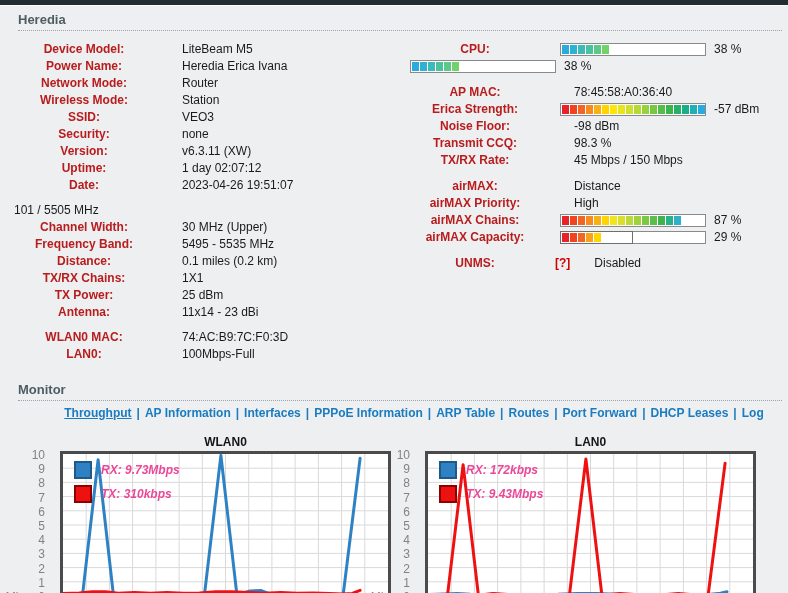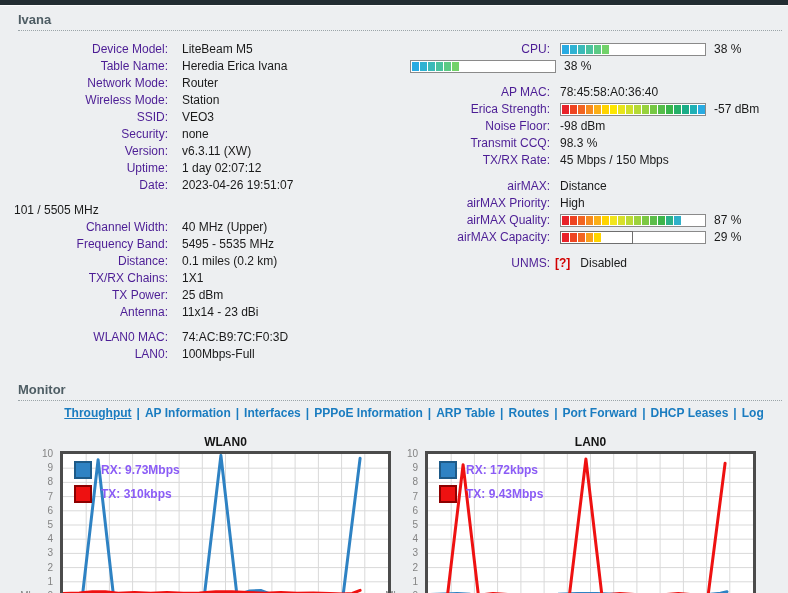--- a/index.html
+++ b/index.html
@@ -15,25 +15,25 @@
     border-bottom:1px dotted #9aa4a8;
     font-weight:bold;font-size:13px;color:#4e5d64;
   }
   .status-body{position:relative;height:345px;}
   .col{position:absolute;top:10px;}
   .col-left{left:0;width:392px;}
   .col-right{left:400px;width:396px;}
   .grp{margin-bottom:8px;}
   .col-right .grp{margin-bottom:9px;}
   .row{display:flex;align-items:center;height:17px;line-height:17px;white-space:nowrap;}
-  .lbl{flex:none;text-align:right;color:#4c1d95;}
+  .lbl{flex:none;text-align:center;color:#b91c1c;font-weight:bold;}
   .col-left .lbl{width:168px;}
   .col-right .lbl{width:150px;}
   .col-left .val{margin-left:14px;color:#1a1a1a;}
-  .col-right .val{margin-left:10px;color:#1a1a1a;}
+  .col-right .val{margin-left:24px;color:#1a1a1a;}
   .help{margin-left:5px;color:#d10000;font-weight:bold;text-decoration:none;}
   .bar{
     flex:none;margin-left:10px;width:146px;height:13px;box-sizing:border-box;
     background:#fff;border:1px solid #8a8a8a;
     display:flex;align-items:center;padding:1px;position:relative;
   }
   .bar + .val{margin-left:8px;}
   .seg{flex:none;width:7px;height:9px;margin-right:1px;}
   .limit{position:absolute;left:-1px;top:-1px;height:13px;box-sizing:border-box;
     border:1px solid #6e6e6e;background:transparent;pointer-events:none;}
@@ -41,42 +41,42 @@
   .monitor-links a{color:#1a7cc0;text-decoration:none;}
   .monitor-links a.active{text-decoration:underline;margin-left:40px;}
   .monitor-links .sep{color:#1a7cc0;margin:0 5px;}
   .charts{position:relative;height:177px;margin-top:2px;}
   .chart{position:absolute;top:0;width:390px;height:177px;}
   .ctitle{position:absolute;top:11px;left:55px;width:331px;text-align:center;
     font-weight:bold;color:#151515;font-size:12px;}
   .plot{position:absolute;top:27px;left:55px;width:325px;height:142px;
     border:3px solid #4b4b4b;background:#fff;}
   .ylabels{position:absolute;top:30px;left:0;width:51px;height:142px;}
-  .ytick{position:absolute;right:3px;font-size:10px;color:#838383;white-space:nowrap;}
+  .ytick{position:absolute;right:11px;font-size:12px;color:#838383;white-space:nowrap;}
   .legend{position:absolute;top:7px;left:11px;}
   .lrow{display:flex;align-items:center;margin-bottom:6px;}
   .lsq{width:14px;height:14px;border:2px solid;margin-right:9px;flex:none;}
-  .ltext{font-weight:bold;color:#8b5cf6;}
+  .ltext{font-weight:bold;color:#ec4899;font-style:italic;}
 </style>
 </head>
 <body>
 
 <div class="topbar"></div>
 
-<div class="section-head">Ivana</div>
+<div class="section-head">Heredia</div>
 
 <div class="status-body">
   <div class="col col-left" id="col-left">
       <div class="grp">
         <div class="row">
           <span class="lbl">Device Model:</span>
           <span class="val">LiteBeam M5</span>
         </div>
         <div class="row">
-          <span class="lbl">Table Name:</span>
+          <span class="lbl">Power Name:</span>
           <span class="val">Heredia Erica Ivana</span>
         </div>
         <div class="row">
           <span class="lbl">Network Mode:</span>
           <span class="val">Router</span>
         </div>
         <div class="row">
           <span class="lbl">Wireless Mode:</span>
           <span class="val">Station</span>
         </div>
@@ -100,21 +100,21 @@
           <span class="lbl">Date:</span>
           <span class="val">2023-04-26 19:51:07</span>
         </div>
       </div>
       <div class="grp">
         <div class="row">
           <span class="val">101 / 5505 MHz</span>
         </div>
         <div class="row">
           <span class="lbl">Channel Width:</span>
-          <span class="val">40 MHz (Upper)</span>
+          <span class="val">30 MHz (Upper)</span>
         </div>
         <div class="row">
           <span class="lbl">Frequency Band:</span>
           <span class="val">5495 - 5535 MHz</span>
         </div>
         <div class="row">
           <span class="lbl">Distance:</span>
           <span class="val">0.1 miles (0.2 km)</span>
         </div>
         <div class="row">
@@ -212,21 +212,21 @@
       <div class="grp">
         <div class="row">
           <span class="lbl">airMAX:</span>
           <span class="val">Distance</span>
         </div>
         <div class="row">
           <span class="lbl">airMAX Priority:</span>
           <span class="val">High</span>
         </div>
         <div class="row">
-          <span class="lbl">airMAX Quality:</span>
+          <span class="lbl">airMAX Chains:</span>
           <div class="bar">
             <span class="seg" style="background: rgb(232, 34, 42);"></span>
             <span class="seg" style="background: rgb(238, 68, 33);"></span>
             <span class="seg" style="background: rgb(242, 101, 34);"></span>
             <span class="seg" style="background: rgb(246, 139, 31);"></span>
             <span class="seg" style="background: rgb(251, 175, 23);"></span>
             <span class="seg" style="background: rgb(255, 212, 0);"></span>
             <span class="seg" style="background: rgb(242, 229, 28);"></span>
             <span class="seg" style="background: rgb(216, 224, 42);"></span>
             <span class="seg" style="background: rgb(188, 218, 53);"></span>

